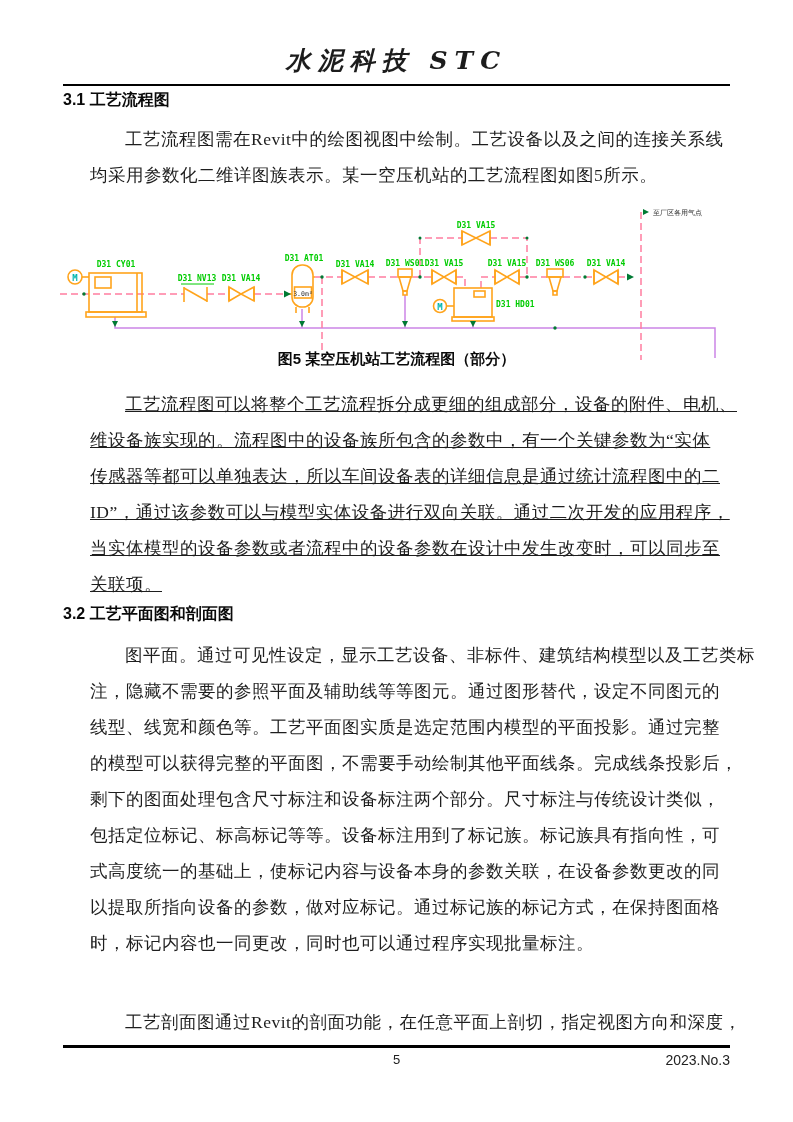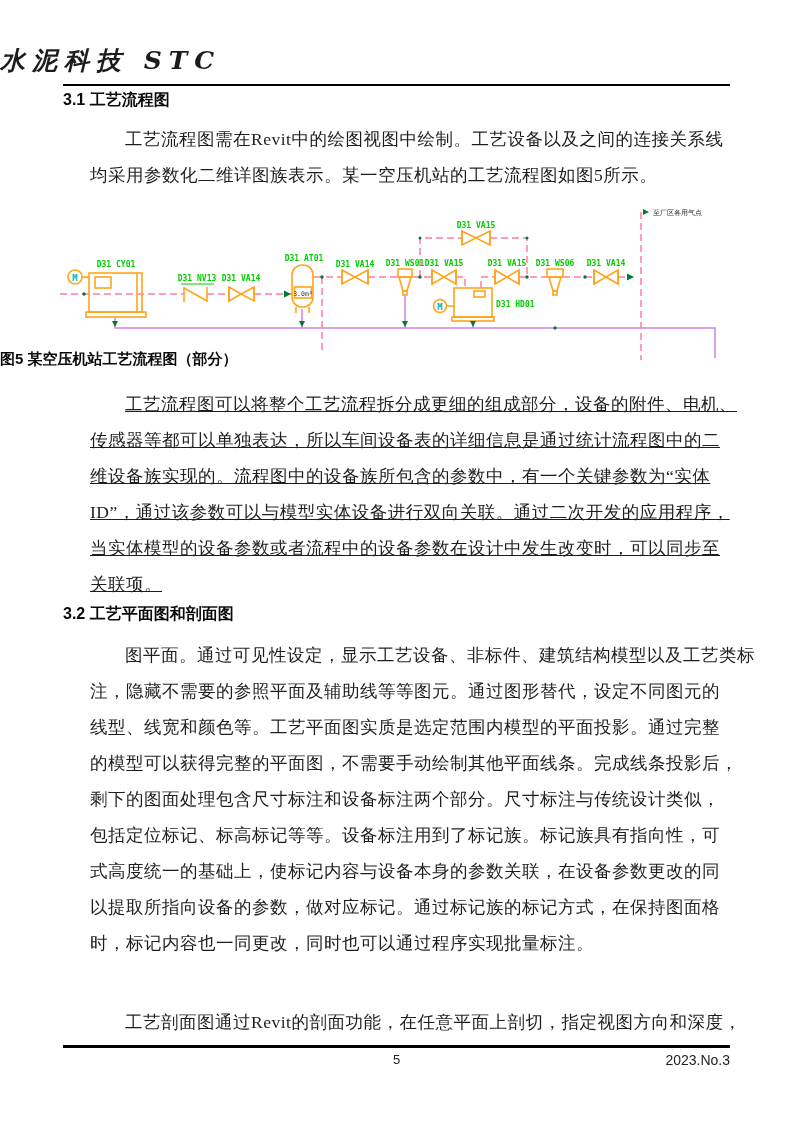--- a/index.html
+++ b/index.html
@@ -1,34 +1,34 @@
 <!DOCTYPE html>
 <html><head>
 <meta charset="utf-8">
 <style>
   html,body{margin:0;padding:0;background:#888;}
   .page{position:relative;width:793px;height:1122px;margin:0 auto;background:#ffffff;
         font-family:"Liberation Serif",serif;color:#1c1c1c;overflow:hidden;}
   .abs{position:absolute;}
-  .journal-title{top:44px;left:0;right:0;text-align:left;font-size:25px;font-weight:bold;
+  .journal-title{top:44px;left:0;right:0;text-align:center;font-size:25px;font-weight:bold;
         font-style:italic;letter-spacing:7px;font-family:"DejaVu Serif",serif;}
   .header-rule{top:84px;left:63px;width:667px;height:2px;background:#000;}
   .sec-heading{left:63px;font-family:Liberation Sans, sans-serif;font-size:16px;font-weight:bold;
         color:#0a0a0a;margin:0;}
   .h31{top:90px;}
   .h32{top:604px;}
   .para{left:63px;width:668px;font-size:17.5px;color:#1e1e1e;margin-left:27px;}
   .p1{top:121px;}
   .p2{top:386px;text-decoration:underline;}
   .p3{top:637px;}
   .p4{top:1004px;}
   .tline{height:36px;line-height:36px;white-space:nowrap;letter-spacing:0.5px;}
   .para .tline:first-child{text-indent:2em;}
   .fig{top:203px;left:57px;}
-  .fig-caption{top:350px;left:0;right:0;text-align:left;font-family:"Liberation Sans",sans-serif;
+  .fig-caption{top:350px;left:0;right:0;text-align:center;font-family:"Liberation Sans",sans-serif;
         font-size:15px;font-weight:bold;color:#0a0a0a;}
   .footer-rule{top:1045px;left:63px;width:667px;height:3px;background:#000;}
   .page-number{top:1052px;left:0;right:0;text-align:center;font-family:"Liberation Sans",sans-serif;
         font-size:13px;color:#222;}
   .issue{top:1052px;right:63px;font-family:"Liberation Sans",sans-serif;font-size:14px;color:#222;}
   
   .fl{stroke:#ff7da0;stroke-width:1.5;fill:none;stroke-dasharray:7 4;}
   .dl{stroke:#cc85e6;stroke-width:1.5;fill:none;}
   .eq{stroke:#ffa41c;stroke-width:1.6;fill:none;}
   .lbl{fill:#00cc00;font-family:"DejaVu Sans Mono",monospace;font-size:8px;font-weight:bold;}
@@ -198,22 +198,22 @@
       <polygon class="jdot" points="413,118 419,118 416,124"></polygon>
     </g>
 
     <text class="smalltxt" x="596" y="12" font-size="7">至厂区各用气点</text>
   </svg>
 
   <div class="abs fig-caption">图5 某空压机站工艺流程图（部分）</div>
 
   <div class="abs para p2">
       <div class="tline">工艺流程图可以将整个工艺流程拆分成更细的组成部分，设备的附件、电机、</div>
+      <div class="tline">维设备族实现的。流程图中的设备族所包含的参数中，有一个关键参数为“实体</div>
       <div class="tline">传感器等都可以单独表达，所以车间设备表的详细信息是通过统计流程图中的二</div>
-      <div class="tline">维设备族实现的。流程图中的设备族所包含的参数中，有一个关键参数为“实体</div>
       <div class="tline">ID”，通过该参数可以与模型实体设备进行双向关联。通过二次开发的应用程序，</div>
       <div class="tline">当实体模型的设备参数或者流程中的设备参数在设计中发生改变时，可以同步至</div>
       <div class="tline">关联项。</div>
     </div>
 
   <h2 class="abs sec-heading h32">3.2 工艺平面图和剖面图</h2>
   <div class="abs para p3">
       <div class="tline">图平面。通过可见性设定，显示工艺设备、非标件、建筑结构模型以及工艺类标</div>
       <div class="tline">注，隐藏不需要的参照平面及辅助线等等图元。通过图形替代，设定不同图元的</div>
       <div class="tline">线型、线宽和颜色等。工艺平面图实质是选定范围内模型的平面投影。通过完整</div>

